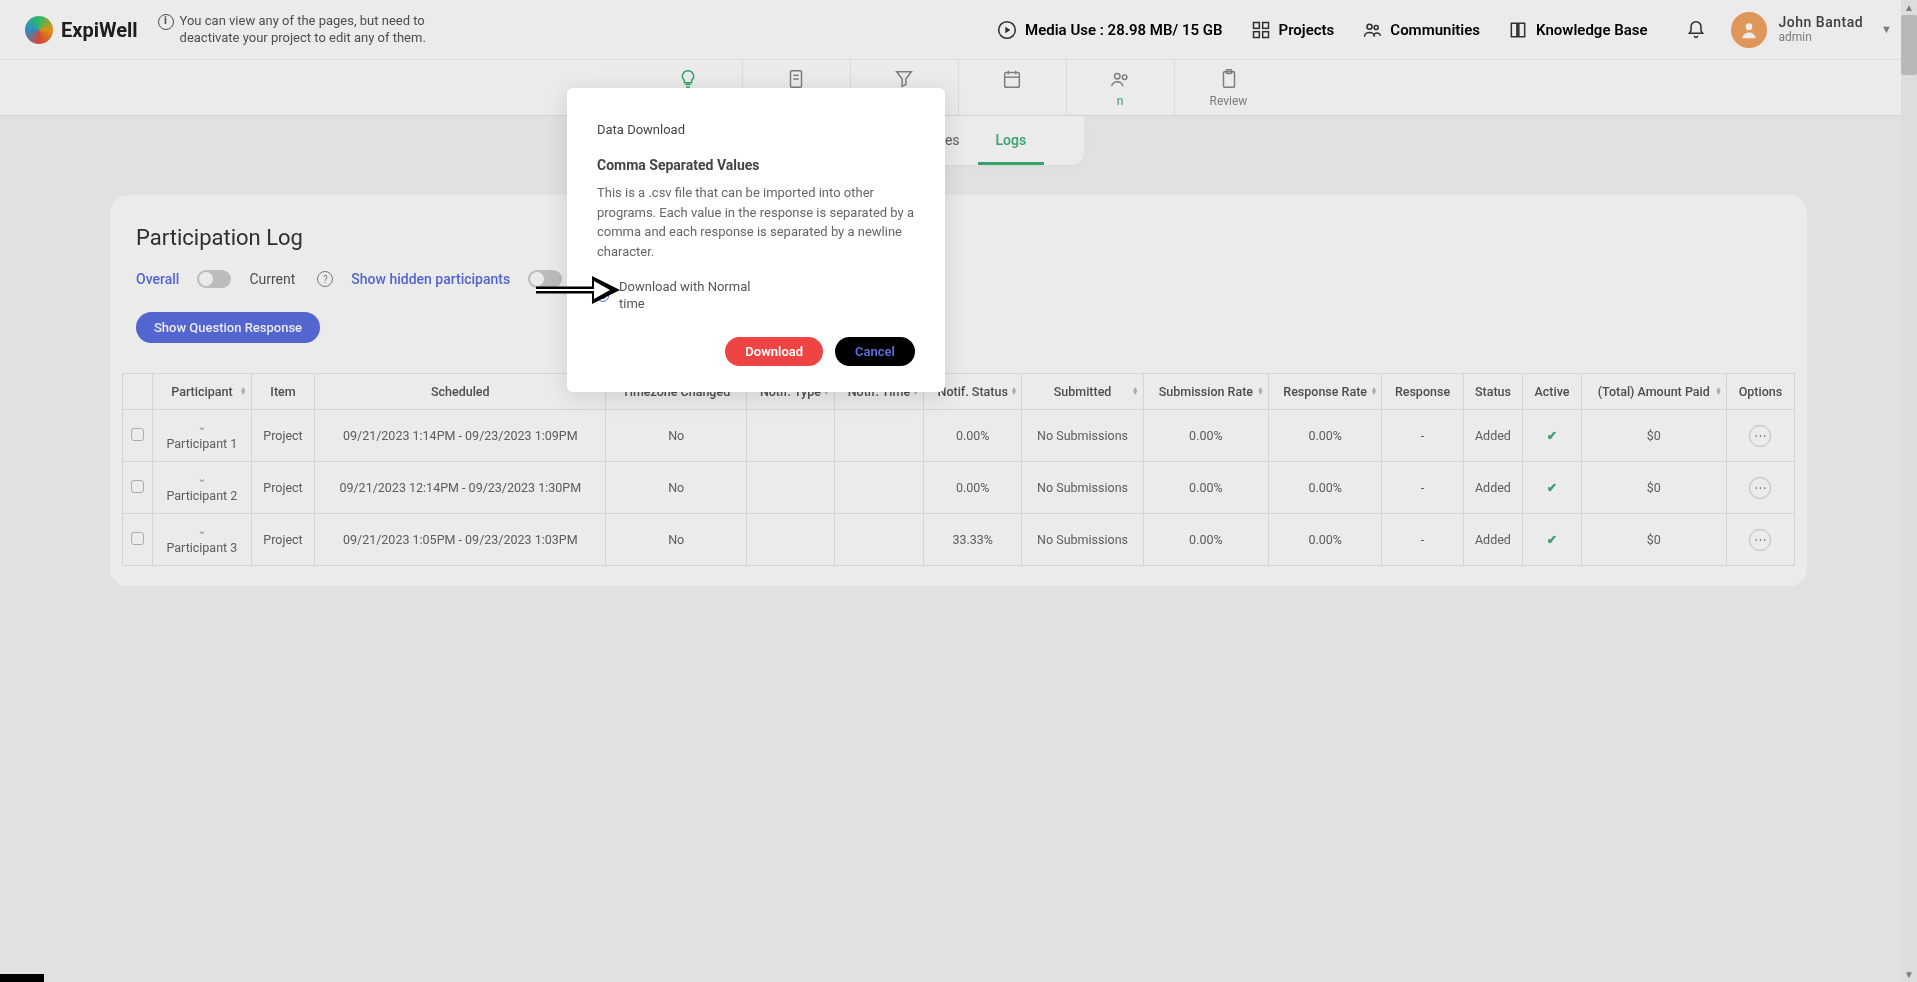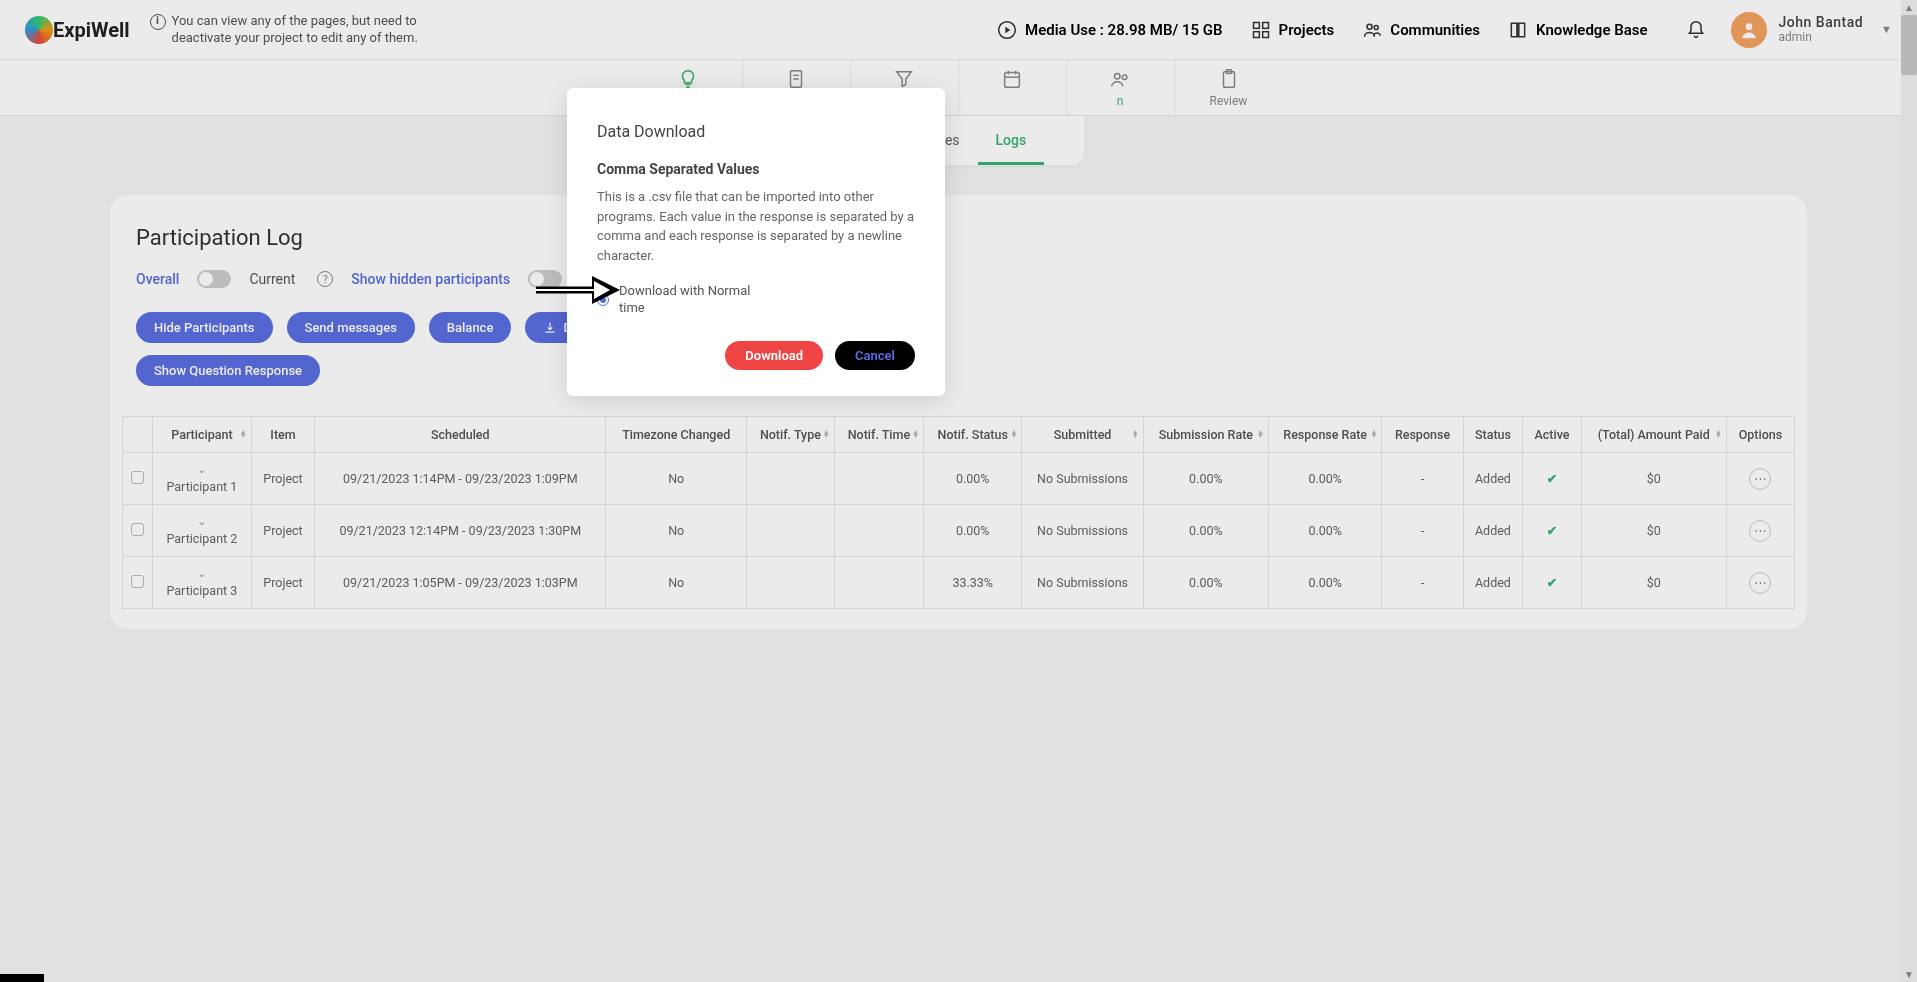--- a/index.html
+++ b/index.html
@@ -1,21 +1,21 @@
 <!DOCTYPE html>
 <html><head>
 <meta charset="utf-8">
 <style>
 * { box-sizing: border-box; margin: 0; padding: 0; font-family: -apple-system, BlinkMacSystemFont, "Segoe UI", Roboto, sans-serif; }
 body { background: #f5f5f5; width: 1917px; height: 982px; position: relative; overflow: hidden; }
 .overlay { position: absolute; inset: 0; background: rgba(0,0,0,0.08); pointer-events: none; z-index: 5; }
 
 
 .topbar { height: 60px; background: #fff; display: flex; align-items: center; padding: 0 25px; border-bottom: 1px solid #eee; position: relative; z-index: 1; }
-.logo { display: flex; align-items: center; font-weight: 700; font-size: 20px; color: #222; margin-right: 20px; }
+.logo { display: flex; align-items: center; gap: 8px; font-weight: 700; font-size: 20px; color: #222; margin-right: 20px; }
 .logo-icon { width: 28px; height: 28px; border-radius: 50%; background: conic-gradient(#2ecc71, #f39c12, #e74c3c, #3498db, #2ecc71); display: flex; align-items: center; justify-content: center; }
 .info-banner { display: flex; align-items: flex-start; gap: 6px; font-size: 13px; color: #555; max-width: 320px; line-height: 1.3; }
 .info-icon { flex-shrink: 0; width: 16px; height: 16px; border: 1.5px solid #555; border-radius: 50%; display: flex; align-items: center; justify-content: center; font-size: 11px; font-weight: bold; margin-top: 1px; }
 .spacer { flex: 1; }
 .nav-items { display: flex; align-items: center; gap: 28px; }
 .nav-item { display: flex; align-items: center; gap: 8px; font-size: 15px; font-weight: 600; color: #000000; cursor: pointer; }
 .nav-svg { width: 20px; height: 20px; stroke: #333; stroke-width: 1.8; fill: none; }
 .bell { width: 20px; height: 20px; stroke: #333; stroke-width: 1.8; fill: none; cursor: pointer; margin-left: 10px; }
 .user-block { display: flex; align-items: center; gap: 12px; margin-left: 25px; cursor: pointer; }
 .avatar { width: 36px; height: 36px; border-radius: 50%; background: #f4a261; display: flex; align-items: center; justify-content: center; color: #fff; font-weight: bold; }
@@ -60,21 +60,21 @@
 .sort-arrows { position: absolute; right: 4px; top: 50%; transform: translateY(-50%); display: flex; flex-direction: column; font-size: 7px; color: #bbb; line-height: 0.7; }
 th:first-child, td:first-child { width: 28px; }
 td.vtop { vertical-align: middle; }
 .row-chev { display: block; color: #999; font-size: 11px; margin-bottom: 3px; }
 .checkbox { width: 13px; height: 13px; border: 1px solid #bbb; border-radius: 3px; display: inline-block; }
 .check-icon { color: #3bb273; font-weight: bold; }
 .options-btn { width: 22px; height: 22px; border: 1px solid #ccc; border-radius: 50%; display: inline-flex; align-items: center; justify-content: center; color: #888; cursor: pointer; }
 
 
 .modal { position: absolute; z-index: 10; left: 567px; top: 88px; width: 378px; background: #fff; border-radius: 6px; padding: 34px 30px 26px; box-shadow: 0 4px 24px rgba(0,0,0,0.12); }
-.modal h2 { font-size: 16px; font-weight: 400; color: #444; margin-bottom: 20px; }
+.modal h2 { font-size: 13px; font-weight: 400; color: #444; margin-bottom: 20px; }
 .modal h3 { font-size: 14px; font-weight: 700; color: #444; margin-bottom: 10px; }
 .modal p { font-size: 13px; color: #666; line-height: 1.5; margin-bottom: 18px; }
 .radio-row { display: flex; align-items: center; gap: 10px; margin-bottom: 12px; font-size: 13px; color: #555; }
 .radio-row label { max-width: 160px; line-height: 1.3; }
 .radio { width: 12px; height: 12px; border: 1.5px solid #888; border-radius: 50%; flex-shrink: 0; position: relative; }
 .radio.checked::after { content: ""; position: absolute; inset: 2px; background: #4a6fd8; border-radius: 50%; }
 .radio.checked { border-color: #4a6fd8; }
 .modal-actions { display: flex; justify-content: flex-end; gap: 12px; margin-top: 24px; }
 .mbtn { border-radius: 18px; padding: 7px 20px; font-size: 13px; font-weight: 600; cursor: pointer; }
 .mbtn.primary { background: #ef4444; color: #fff; }
@@ -222,31 +222,20 @@
 
   <div class="filter-row">
     <span class="filter-label">Overall</span>
     <span class="toggle"></span>
     <span class="filter-plain">Current</span>
     <span class="help-circle">?</span>
     <span class="filter-label">Show hidden participants</span>
     <span class="toggle"></span>
   </div>
 
-  <div class="pill-row">
-    <div class="pill">Hide Participants</div>
-    <div class="pill">Send messages</div>
-    <div class="pill">Balance</div>
-    <div class="pill">
-      <svg class="pill-icon" viewBox="0 0 24 24">
-          <path d="M12 3v12m0 0l-4-4m4 4l4-4M4 19h16"></path>
-        </svg>
-      <span>Downlo</span>
-    </div>
-  </div>
   <div class="pill-row">
     <div class="pill">Show Question Response</div>
   </div>
 
   <div class="table-wrap">
     <table>
       <thead>
         <tr>
           <th></th>
           <th><span>Participant</span><span class="sort-arrows">▲<br>▼</span></th>

